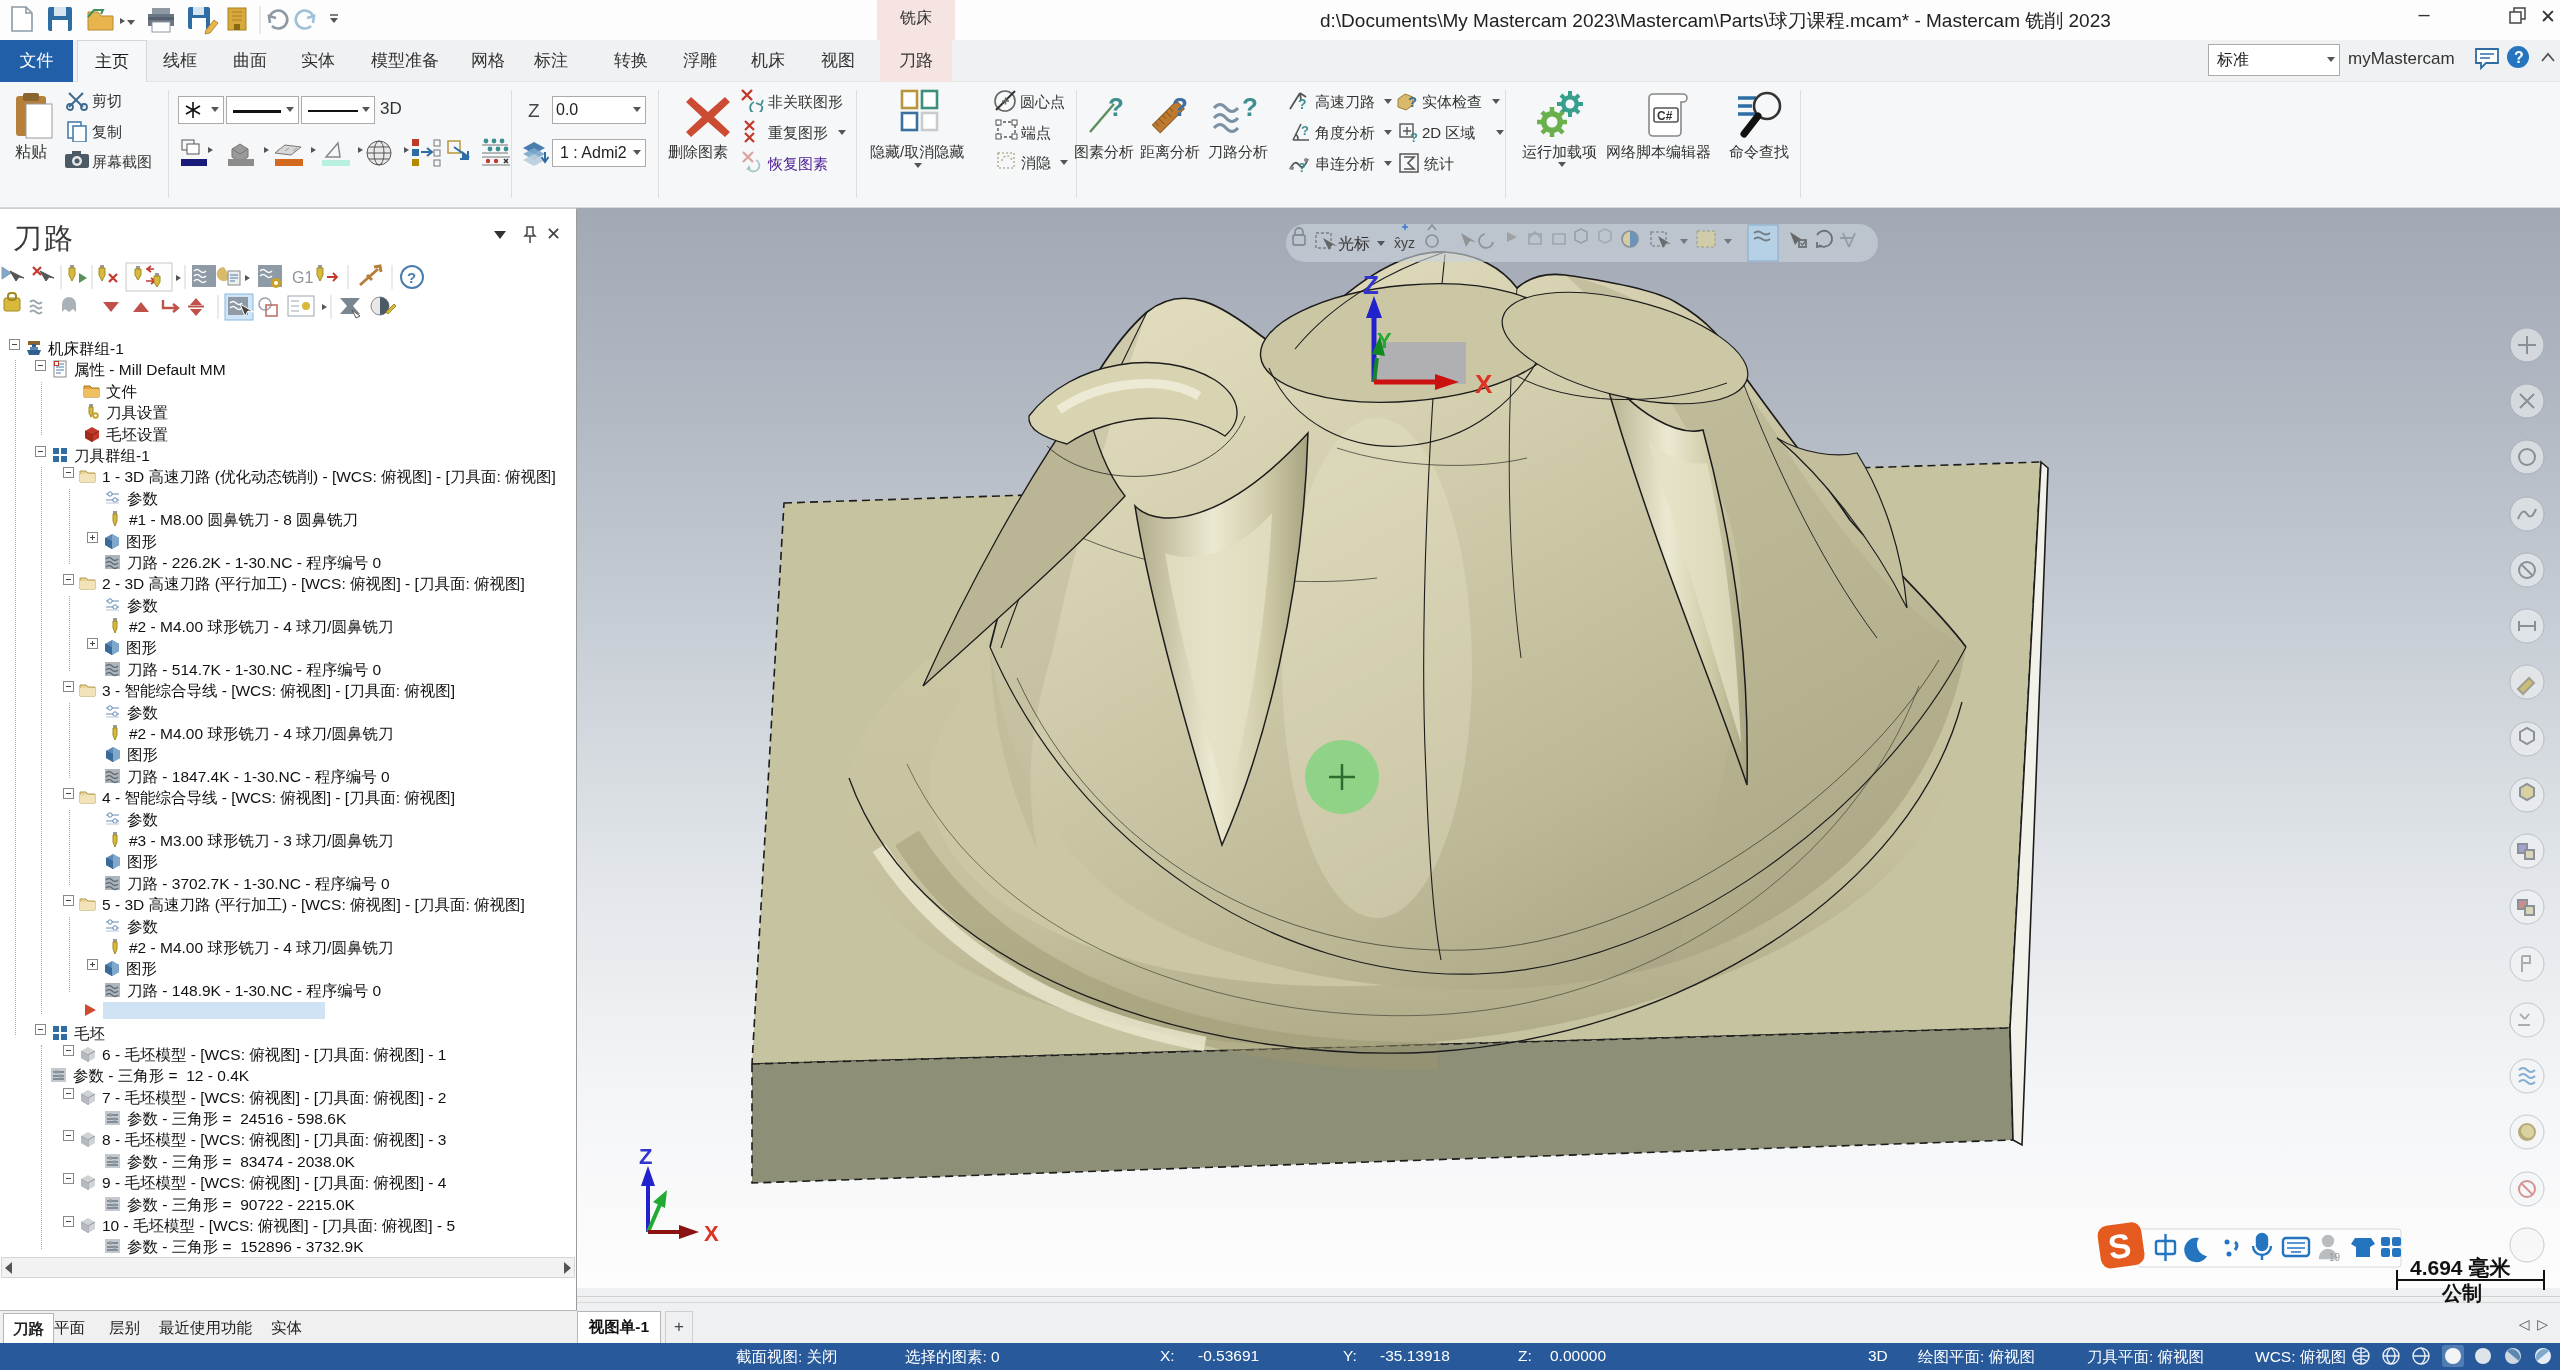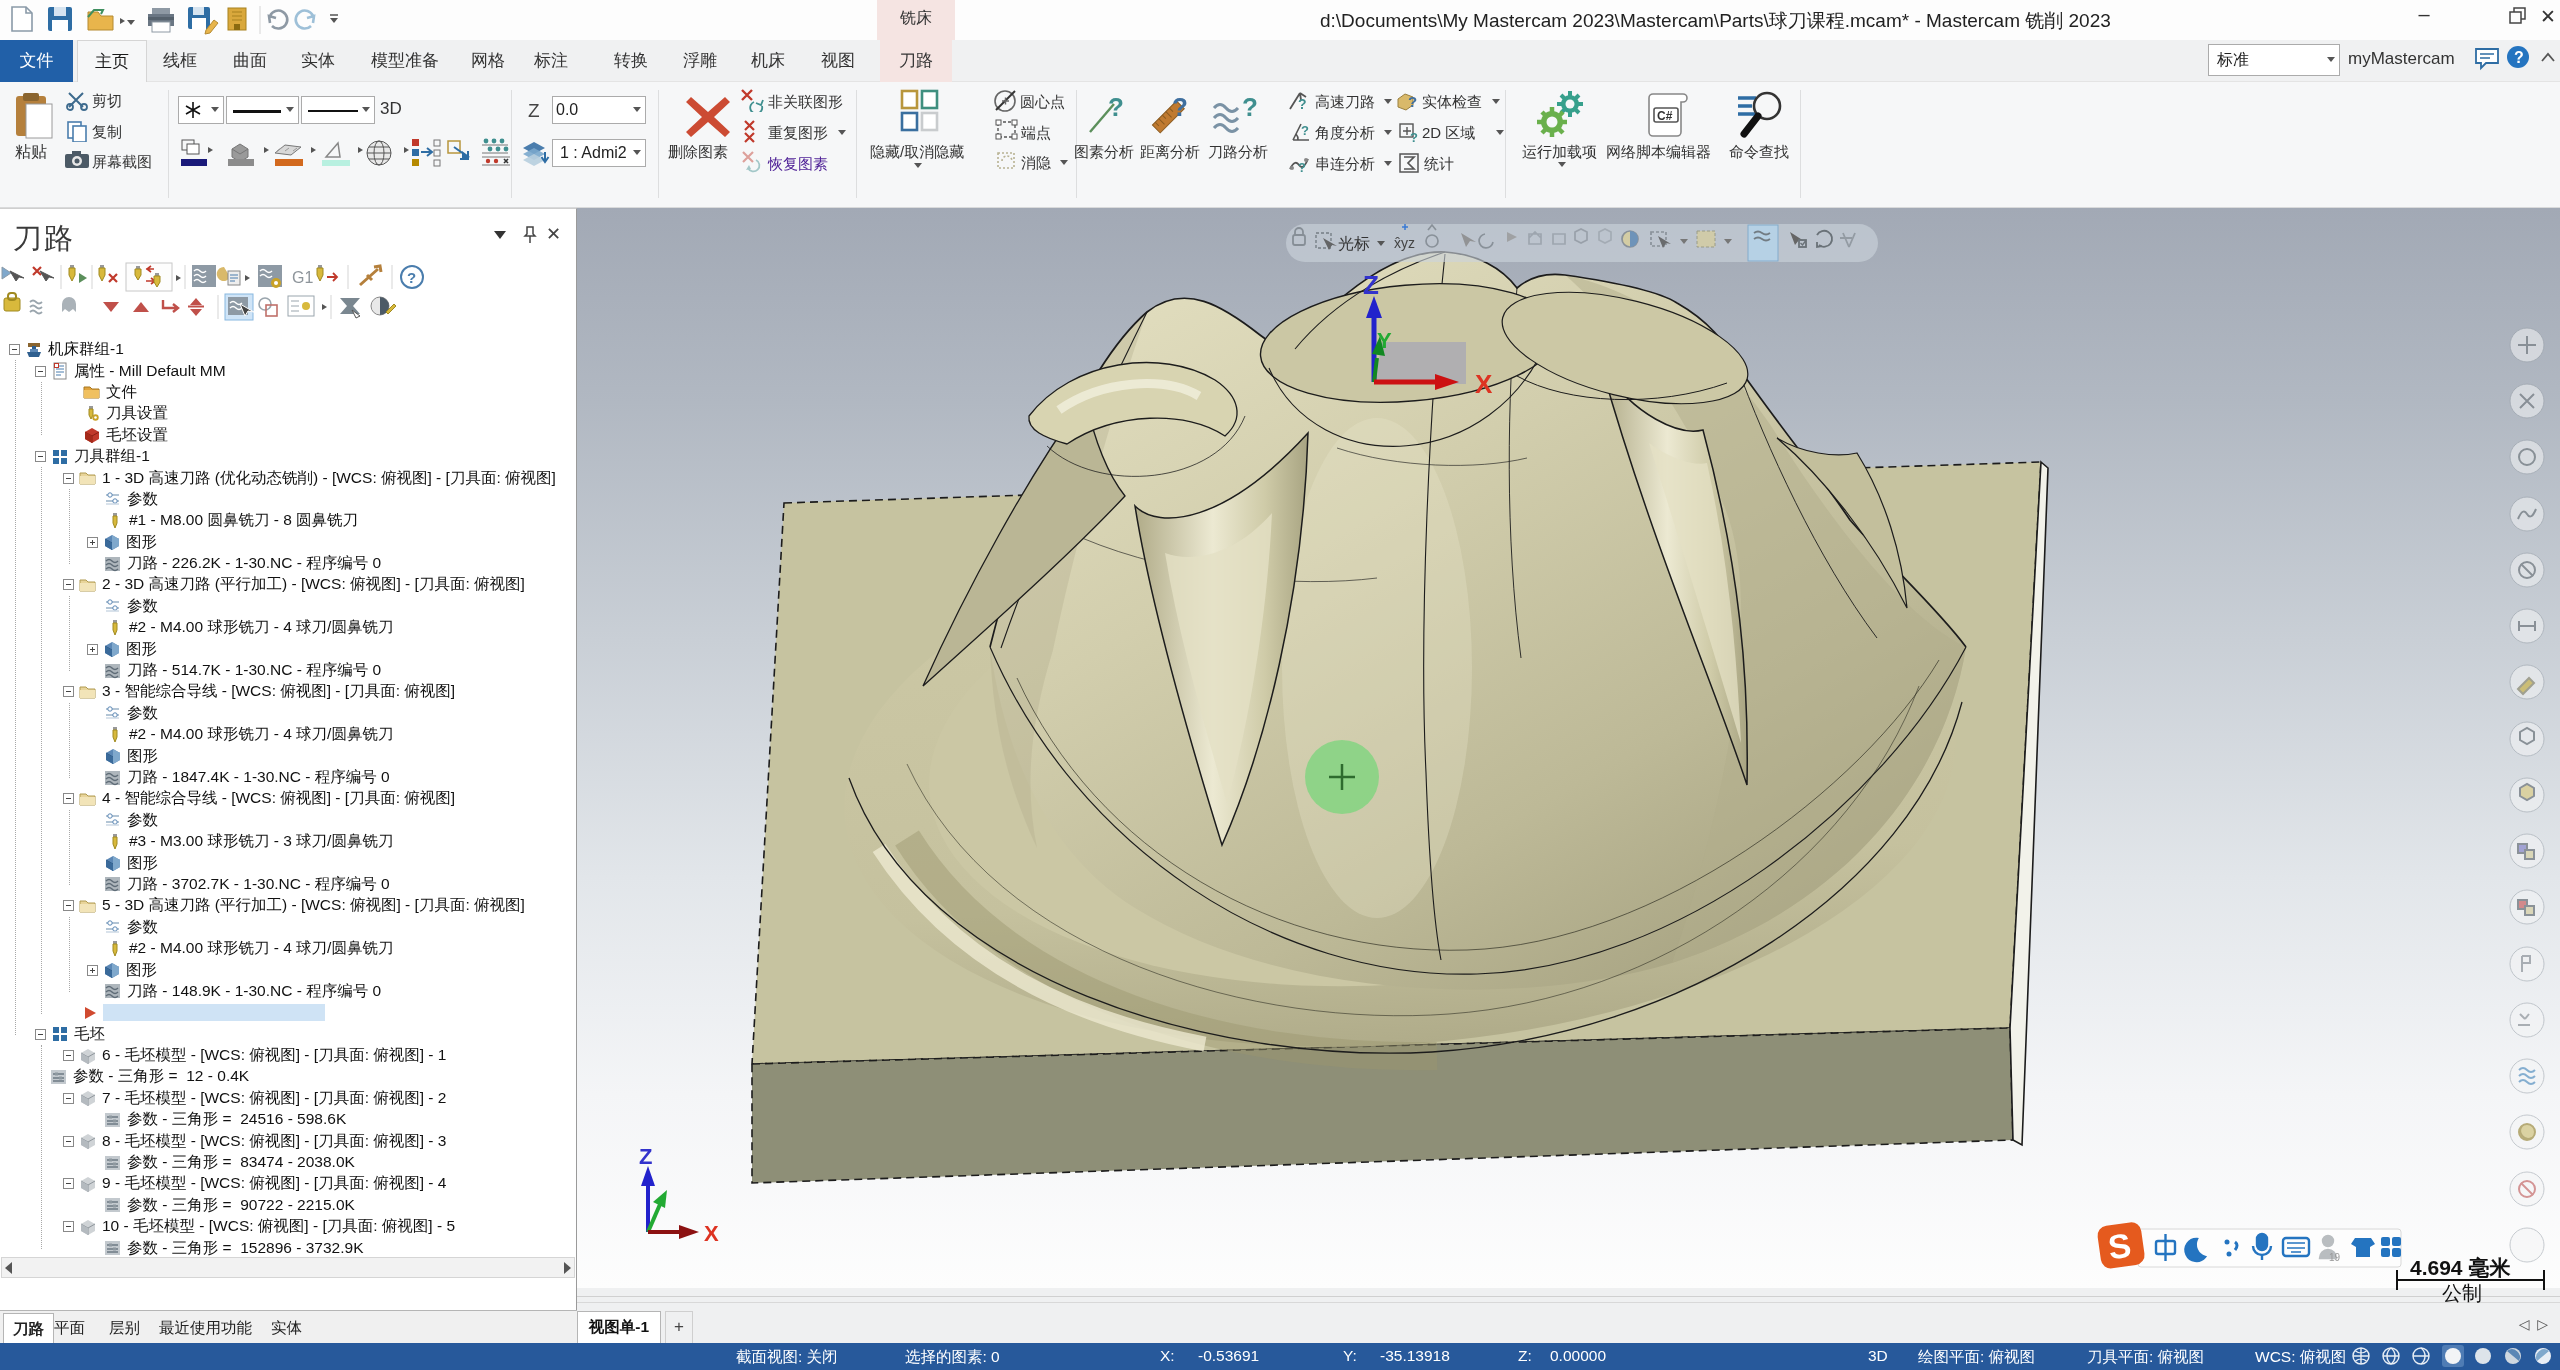--- a/index.html
+++ b/index.html
@@ -24,21 +24,21 @@
 .rtext{position:absolute;font-size:15px;color:#333;white-space:nowrap}
 .gray{color:#4c1d95}
 .combo{position:absolute;background:#fff;border:1px solid #ababab;font-size:16px;color:#222}
 .combo .arr{position:absolute;right:4px;top:50%;margin-top:-3px;width:0;height:0;border-left:4px solid transparent;border-right:4px solid transparent;border-top:5px solid #555}
 .dla{position:absolute;width:13px;height:13px;border-left:1px solid #777;border-top:1px solid #777}
 .dla:after{content:"";position:absolute;left:3px;top:3px;width:7px;height:7px;border-right:2px solid #777;border-bottom:2px solid #777}
 
 #lpanel{left:0;top:208px;width:577px;height:1102px;background:#fff;border-right:1px solid #9a9a9a;border-top:1px solid #cfcfcf}
 #ptitle{left:13px;top:10px;font-size:29px;color:#3a3a3a;letter-spacing:2px}
 #tree{position:absolute;left:1px;top:130px;width:570px;height:925px;font-size:15.5px;color:#111;overflow:hidden}
-.tr{position:relative;height:21.4px;display:flex;align-items:center;white-space:nowrap}
+.tr{position:relative;height:21.4px;display:flex;white-space:nowrap}
 .tr .tx{margin-left:5px}
 .eb{display:inline-block;width:11px;height:11px;border:1px solid #898989;background:#fff;position:relative;flex:none}
 .eb:after{content:"";position:absolute;left:2px;top:4px;width:5px;height:1px;background:#444}
 .eb.plus:before{content:"";position:absolute;left:4px;top:2px;width:1px;height:5px;background:#444}
 .vln{position:absolute;width:0;border-left:1px dotted #a8a8a8}
 .ic{flex:none;display:inline-block;margin-left:5px}
 
 #ltabs{left:0;top:1310px;width:577px;height:33px;background:#f0f0f0;border-top:1px solid #b5b5b5;font-size:15.5px;color:#222}
 #ltabs .t{position:absolute;top:2px;height:30px;line-height:30px;padding:0 9px}
 #ltabs .t.on{background:#fff;border:1px solid #b5b5b5;border-bottom:none;font-weight:bold}
@@ -49,21 +49,21 @@
 
 #status{left:0;top:1343px;width:2560px;height:27px;background:#27599b;color:#fff;font-size:15.5px}
 #status span{position:absolute;top:4px;white-space:nowrap}
 
 #viewport{left:577px;top:208px;width:1983px;height:1080px;background:linear-gradient(180deg,#a2a9b5 0%,#b1b8c2 18%,#c9cfd6 40%,#e2e6ea 62%,#f4f5f7 82%,#fdfdfd 100%);overflow:hidden}
 #ruler{position:absolute;left:2396px;top:1252px;width:149px;height:46px;z-index:6}
 #ruler .ln{position:absolute;left:0;top:27px;width:149px;height:2px;background:#111}
 #ruler .tk1,#ruler .tk2{position:absolute;top:18px;width:2px;height:20px;background:#111}
 #ruler .tk1{left:0}#ruler .tk2{right:0}
 #ruler .t1{position:absolute;left:14px;top:2px;font-size:21px;font-weight:bold;color:#111;white-space:nowrap}
-#ruler .t2{position:absolute;left:46px;top:28px;font-size:20px;font-weight:normal;color:#111}
+#ruler .t2{position:absolute;left:46px;top:28px;font-size:20px;font-weight:bold;color:#111}
 </style></head>
 <body>
 <div id="app">
 
 <div class="abs" id="titlebar"></div>
 <div class="abs" id="ctxtab">
       <span>铣床</span>
     </div>
 <div class="abs" id="title">d:\Documents\My Mastercam 2023\Mastercam\Parts\球刀课程.mcam* - Mastercam 铣削 2023</div>
 <div class="abs winbtn" style="left:2409px;top:3px;width:30px;text-align:center;font-size:20px">–</div>

